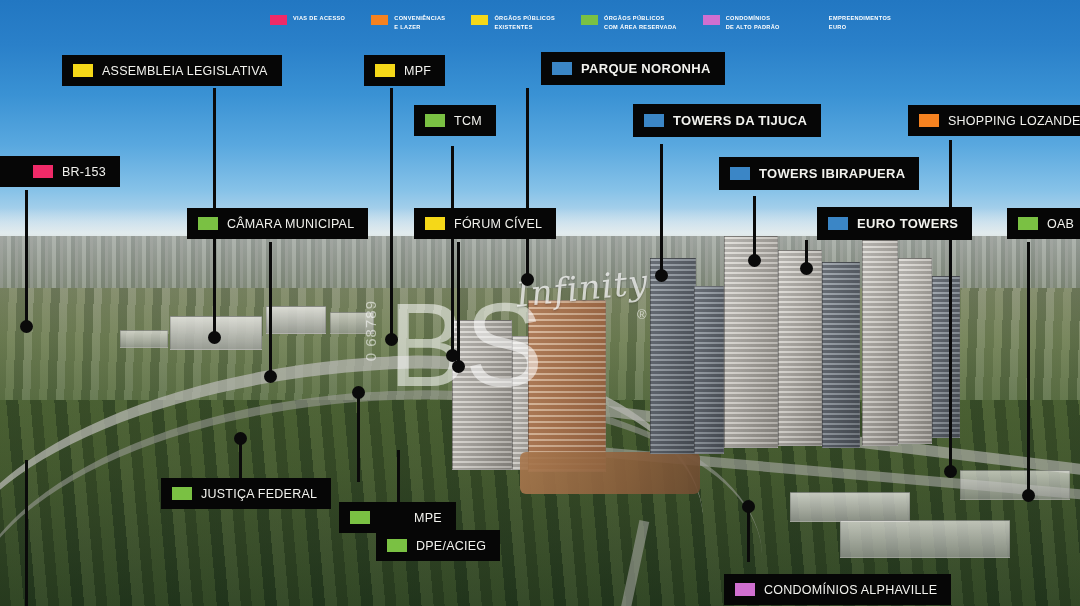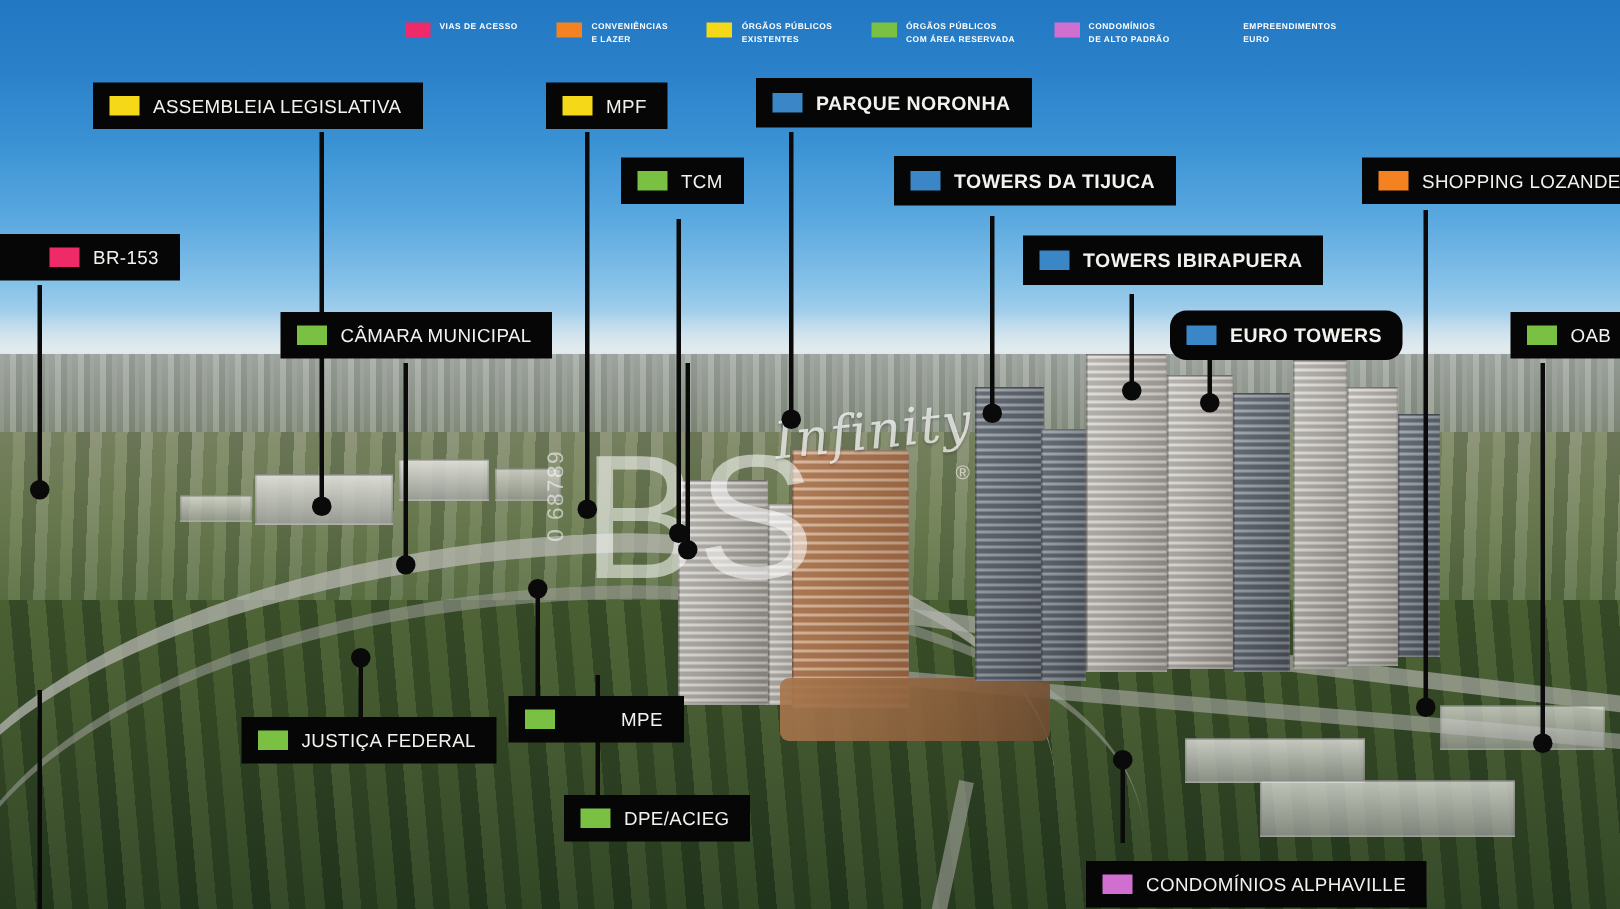--- a/index.html
+++ b/index.html
@@ -193,21 +193,21 @@
     gap: 9px;
     padding: 7px 14px 7px 11px;
     height: 31px;
     white-space: nowrap;
   }
   .tag .sw { width: 20px; height: 13px; flex: 0 0 auto; }
   .tag .lb {
     color: #f2f2ee; font-size: 12.5px; letter-spacing: .25px;
   }
   .tag.bold .lb { font-weight: bold; letter-spacing: .3px; font-size: 13px; }
-  .tag.big { height: 33px; }
+  .tag.big { height: 33px; margin-left: 37px; }
 </style>
 </head>
 <body>
 
 <div id="stage">
 
   <div class="photo">
     <div class="sky"></div>
     <div class="haze"></div>
     <div class="city-far"></div>
@@ -367,58 +367,62 @@
   <div class="tag" style="left:364px;top:55px;">
     <span class="sw" style="background:#f5d818"></span>
     <span class="lb">MPF</span>
   </div>
 
   <div class="tag" style="left:414px;top:105px;">
     <span class="sw" style="background:#7ac143"></span>
     <span class="lb">TCM</span>
   </div>
 
+  <div class="tag" style="left:414px;top:208px;">
+    <span class="sw" style="background:#f5d818"></span>
+    <span class="lb">FÓRUM CÍVEL</span>
+  </div>
 
   <div class="tag bold big" style="left:504px;top:52px;">
     <span class="sw" style="background:#3b86c6"></span>
     <span class="lb">PARQUE NORONHA</span>
   </div>
 
   <div class="tag bold big" style="left:596px;top:104px;">
     <span class="sw" style="background:#3b86c6"></span>
     <span class="lb">TOWERS DA TIJUCA</span>
   </div>
 
   <div class="tag bold big" style="left:682px;top:157px;">
     <span class="sw" style="background:#3b86c6"></span>
     <span class="lb">TOWERS IBIRAPUERA</span>
   </div>
 
-  <div class="tag bold big" style="left:780px;top:207px;border-radius:11px;">
+  <div class="tag bold big" style="left:780px;top:207px;">
     <span class="sw" style="background:#3b86c6"></span>
     <span class="lb">EURO TOWERS</span>
   </div>
 
   <div class="tag" style="left:908px;top:105px;">
     <span class="sw" style="background:#f58220"></span>
     <span class="lb">SHOPPING LOZANDES</span>
   </div>
 
   <div class="tag" style="left:1007px;top:208px;">
     <span class="sw" style="background:#7ac143"></span>
     <span class="lb">OAB</span>
   </div>
 
 
   <div class="tag" style="left:161px;top:478px;">
     <span class="sw" style="background:#7ac143"></span>
     <span class="lb">JUSTIÇA FEDERAL</span>
   </div>
 
-  <div class="tag" style="left:339px;top:464px;gap:44px;">
+  <div class="tag" style="left:339px;top:502px;gap:44px;">
     <span class="sw" style="background:#7ac143"></span>
     <span class="lb">MPE</span>
   </div>
 
   <div class="tag" style="left:376px;top:530px;">
     <span class="sw" style="background:#7ac143"></span>
     <span class="lb">DPE/ACIEG</span>
   </div>
 
   <div class="tag" style="left:724px;top:574px;">

